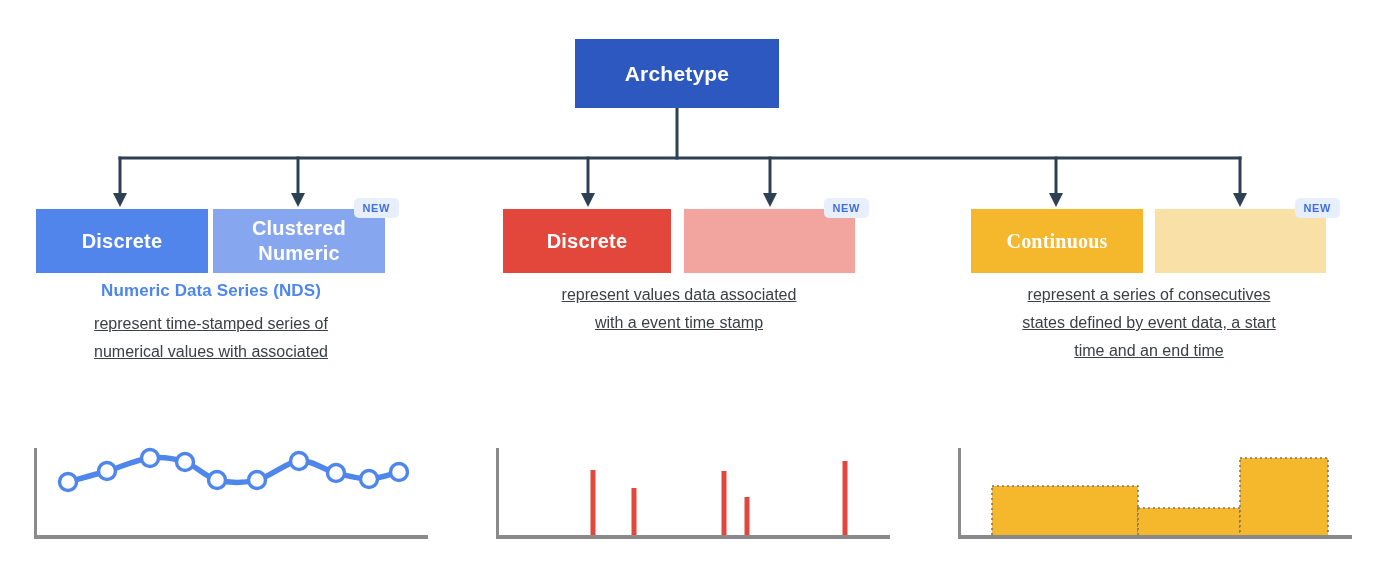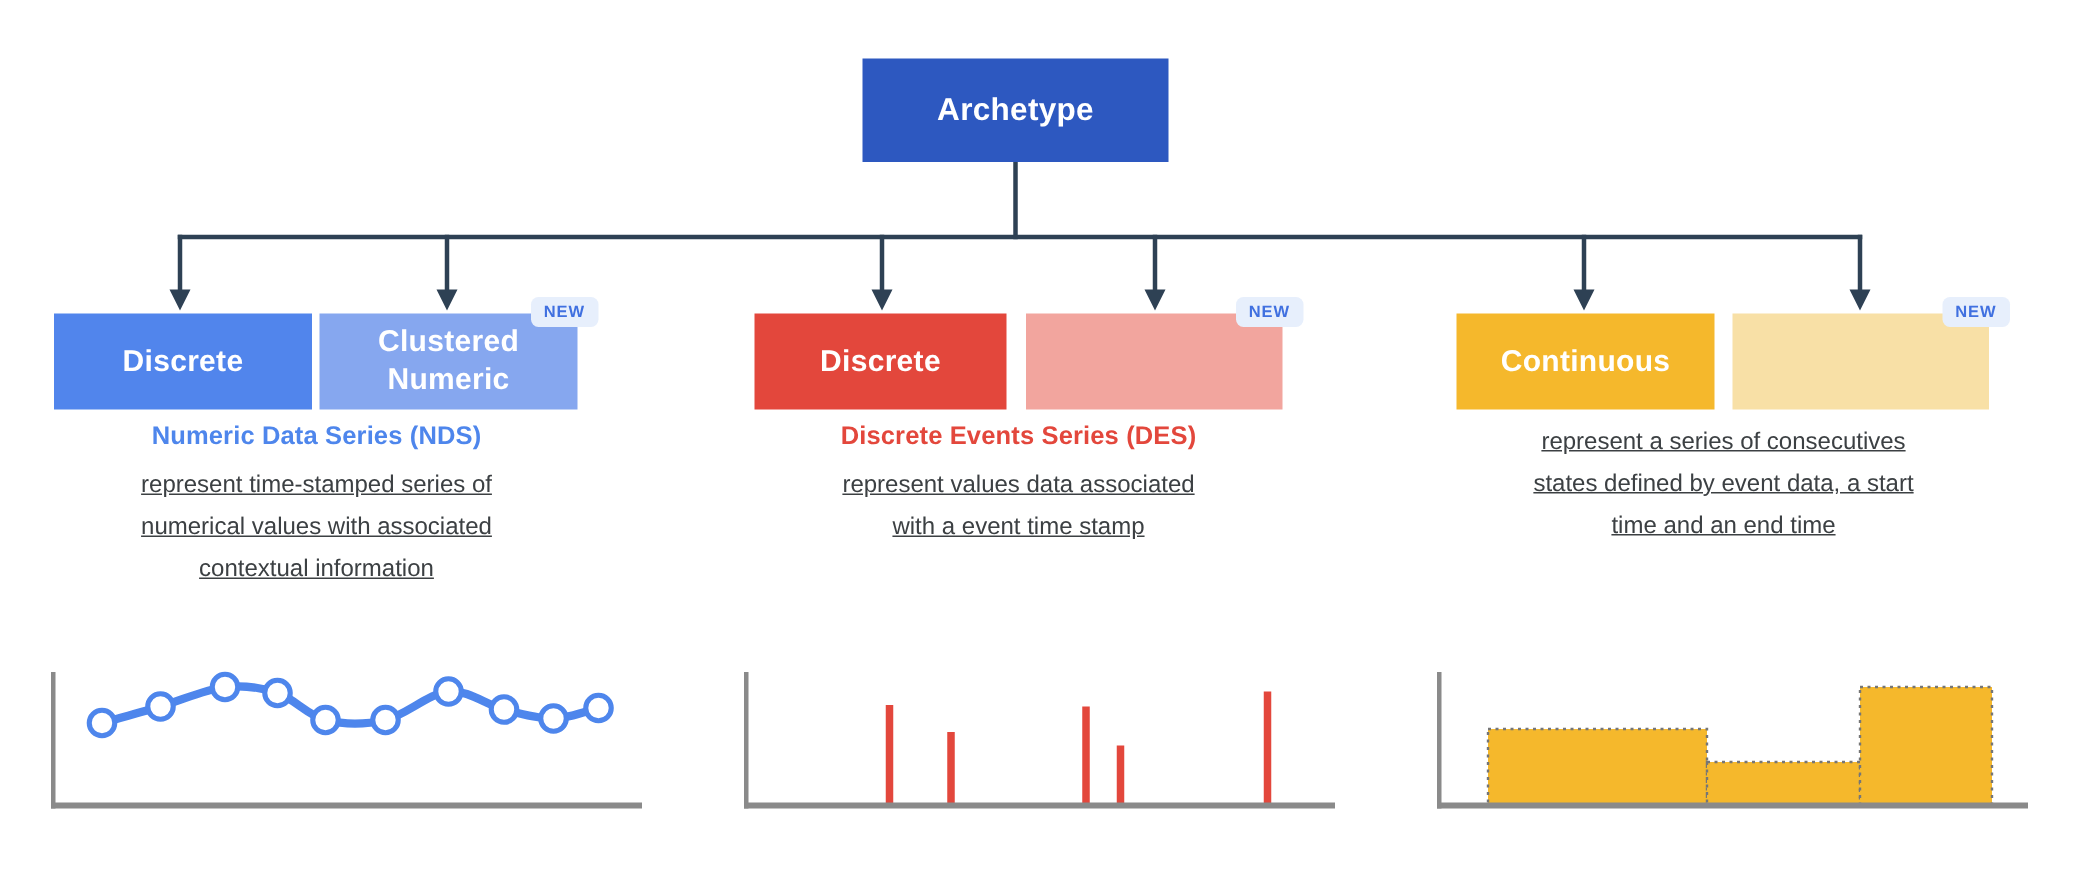--- a/index.html
+++ b/index.html
@@ -11,21 +11,21 @@
   .node{
     position:absolute;display:flex;align-items:center;justify-content:center;
     color:#fff;font-weight:700;text-align:center;letter-spacing:.2px;
   }
   .root-box{left:575px;top:39px;width:204px;height:69px;background:var(--c-archetype);font-size:21px;}
   .branch-box{top:209px;height:64px;font-size:20px;line-height:25px;}
   .box-numeric{left:36px;width:172px;background:var(--c-numeric);}
   .box-clustered-numeric{left:213px;width:172px;background:var(--c-numeric-light);}
   .box-discrete{left:503px;width:168px;background:var(--c-discrete);}
   .box-clustered-discrete{left:684px;width:171px;background:var(--c-discrete-light);}
-  .box-continuous{left:971px;width:172px;background:var(--c-continuous);}
+  .box-continuous{left:971px;width:172px;background:var(--c-continuous);font-family:Liberation Serif, serif;}
   .box-clustered-continuous{left:1155px;width:171px;background:var(--c-continuous-light);}
   .clustered{padding:0 26px;box-sizing:border-box;}
   .badge{
     position:absolute;top:-11px;right:-14px;background:var(--c-badge-bg);color:var(--c-badge-text);
     font-size:11px;font-weight:700;letter-spacing:.6px;padding:4px 9px;border-radius:5px;line-height:12px;
   }
   .branch-text{position:absolute;top:281px;text-align:center;color:var(--c-body-text);}
   .text-numeric{left:36px;width:350px;}
   .text-discrete{left:500px;width:358px;}
   .text-continuous{left:965px;width:368px;}
@@ -73,21 +73,20 @@
     <span>Discrete</span>
   </div>
   <div class="node branch-box box-clustered-numeric clustered">
     <span>Clustered Numeric</span>
     <span class="badge">NEW</span>
   </div>
   <div class="branch-text text-numeric">
     <div class="branch-heading">Numeric Data Series (NDS)</div>
     <div class="desc-line">represent time-stamped series of</div>
     <div class="desc-line">numerical values with associated</div>
-    <div class="desc-line">contextual information</div>
   </div>
   <svg class="mini-chart chart-numeric" viewBox="0 0 398 100">
       <path d="M 35 37 C 41.5 35.166666666666664, 60.333333333333336 30, 74 26 C 87.66666666666667 22, 104 14.5, 117 13 C 130 11.5, 140.83333333333334 13.333333333333334, 152 17 C 163.16666666666666 20.666666666666668, 172 32, 184 35 C 196 38, 210.33333333333334 38.166666666666664, 224 35 C 237.66666666666666 31.833333333333332, 252.83333333333334 17.166666666666668, 266 16 C 279.1666666666667 14.833333333333334, 291.3333333333333 25, 303 28 C 314.6666666666667 31, 325.5 34.166666666666664, 336 34 C 346.5 33.833333333333336, 361 28.166666666666668, 366 27" fill="none" stroke="#4e86ec" stroke-width="5.5" stroke-linecap="round"></path>
       <circle cx="35" cy="37" r="8.5" fill="#ffffff" stroke="#4e86ec" stroke-width="3.4"></circle>
       <circle cx="74" cy="26" r="8.5" fill="#ffffff" stroke="#4e86ec" stroke-width="3.4"></circle>
       <circle cx="117" cy="13" r="8.5" fill="#ffffff" stroke="#4e86ec" stroke-width="3.4"></circle>
       <circle cx="152" cy="17" r="8.5" fill="#ffffff" stroke="#4e86ec" stroke-width="3.4"></circle>
       <circle cx="184" cy="35" r="8.5" fill="#ffffff" stroke="#4e86ec" stroke-width="3.4"></circle>
       <circle cx="224" cy="35" r="8.5" fill="#ffffff" stroke="#4e86ec" stroke-width="3.4"></circle>
       <circle cx="266" cy="16" r="8.5" fill="#ffffff" stroke="#4e86ec" stroke-width="3.4"></circle>
@@ -98,21 +97,20 @@
       <line x1="1" y1="92" x2="395" y2="92" stroke="#8a8a8a" stroke-width="4"></line>
     </svg>
 
   <div class="node branch-box box-discrete">
     <span>Discrete</span>
   </div>
   <div class="node branch-box box-clustered-discrete clustered">
     <span class="badge">NEW</span>
   </div>
   <div class="branch-text text-discrete">
-    <div class="branch-heading">Discrete Events Series (DES)</div>
     <div class="desc-line">represent values data associated</div>
     <div class="desc-line">with a event time stamp</div>
   </div>
   <svg class="mini-chart chart-discrete" viewBox="0 0 398 100">
       <rect x="95.5" y="25" width="5" height="67" fill="#e3473c"></rect>
       <rect x="136.5" y="43" width="5" height="49" fill="#e3473c"></rect>
       <rect x="226.5" y="26" width="5" height="66" fill="#e3473c"></rect>
       <rect x="249.5" y="52" width="5" height="40" fill="#e3473c"></rect>
       <rect x="347.5" y="16" width="5" height="76" fill="#e3473c"></rect>
       <line x1="2.5" y1="3" x2="2.5" y2="94" stroke="#8a8a8a" stroke-width="3"></line>

